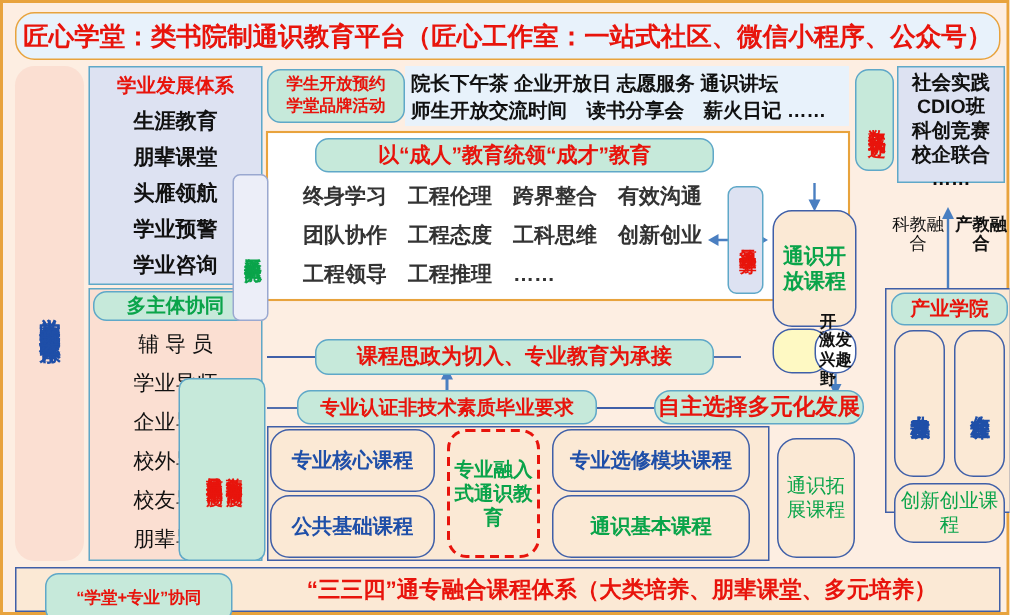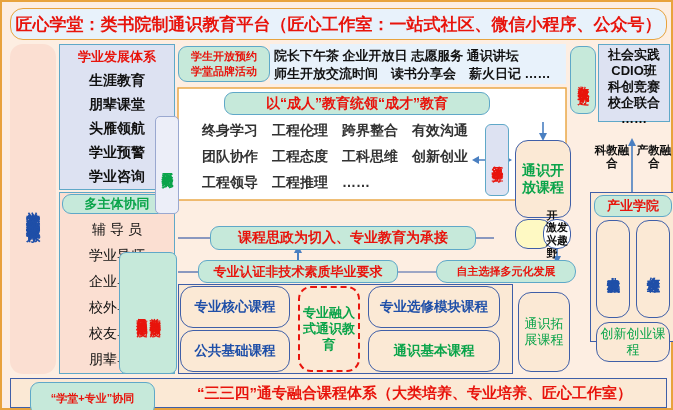--- a/index.html
+++ b/index.html
@@ -134,21 +134,21 @@
   
   #rtlist{
     left:596px;top:42px;width:72px;height:78px;
   }
   .rt-item{
     left:596px;width:72px;height:15px;
     font-size:13px;font-weight:bold;color:#111;
   }
   #core-banner{
     left:208px;top:90px;width:266px;height:23px;
-    font-size:14px;color:#e8140c;margin-left:14px;
+    font-size:14px;color:#e8140c;
   }
   .core-line{
     left:200px;width:276px;height:22px;
     font-size:14px;font-weight:bold;color:#333;
     display:flex;align-items:center;justify-content:flex-start;
   }
 
   
   #newg{
     left:153px;top:114px;width:24px;height:98px;
@@ -176,21 +176,21 @@
   }
   #jifa{
     left:541px;top:217px;width:28px;height:30px;
     background:#ffffff;border:1px solid #3f5fa8;
     font-size:11px;font-weight:bold;color:#111;line-height:1.15;
   }
 
   
   #keji{
     left:592px;top:140px;width:36px;height:30px;
-    font-size:11.5px;font-weight:bold;color:#111;line-height:1.15;
+    font-size:11.5px;font-weight:normal;color:#111;line-height:1.15;
   }
   #chanjiao{
     left:634px;top:140px;width:36px;height:30px;
     font-size:11.5px;font-weight:bold;color:#111;line-height:1.15;
   }
   
   #indcol{
     left:592px;top:193px;width:78px;height:22px;
     font-size:13px;color:#e8140c;
   }
@@ -220,21 +220,21 @@
     font-size:14px;color:#e8140c;
   }
   
   #accred{
     left:196px;top:258px;width:200px;height:23px;
     font-size:13px;color:#e8140c;
   }
   
   #auton{
     left:434px;top:258px;width:140px;height:23px;
-    font-size:11px;color:#e8140c;border-radius:11px;
+    font-size:15px;color:#e8140c;border-radius:11px;
   }
 
   
   #cur-wrap{
     left:176px;top:282px;width:335px;height:90px;
     background:#fbe9d5;border:1px solid #3f5fa8;
   }
   #cur-core{
     left:178px;top:284px;width:110px;height:42px;
     background:#fbe9d5;border:1px solid #3f5fa8;
@@ -396,15 +396,15 @@
   <div class="abs" id="cur-wrap"></div>
   <div class="abs ctr" id="cur-core">专业核心课程</div>
   <div class="abs ctr" id="cur-pub">公共基础课程</div>
   <div class="abs ctr" id="cur-fuse">专业融入式通识教育</div>
   <div class="abs ctr" id="cur-elec">专业选修模块课程</div>
   <div class="abs ctr" id="cur-basic">通识基本课程</div>
   <div class="abs ctr" id="cur-ext">通识拓展课程</div>
 
   <div class="abs" id="footer"></div>
   <div class="abs ctr pill" id="footer-pill">“学堂+专业”协同</div>
-  <div class="abs ctr" id="footer-title">“三三四”通专融合课程体系（大类培养、专业培养、匠心工作室）</div>
+  <div class="abs ctr" id="footer-title">“三三四”通专融合课程体系（大类培养、朋辈课堂、多元培养）</div>
 
 </div>
 
 </body></html>

